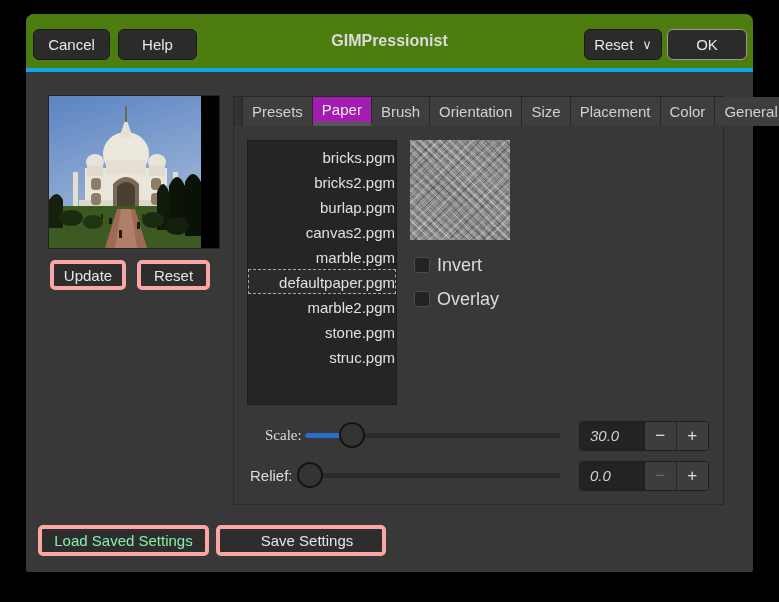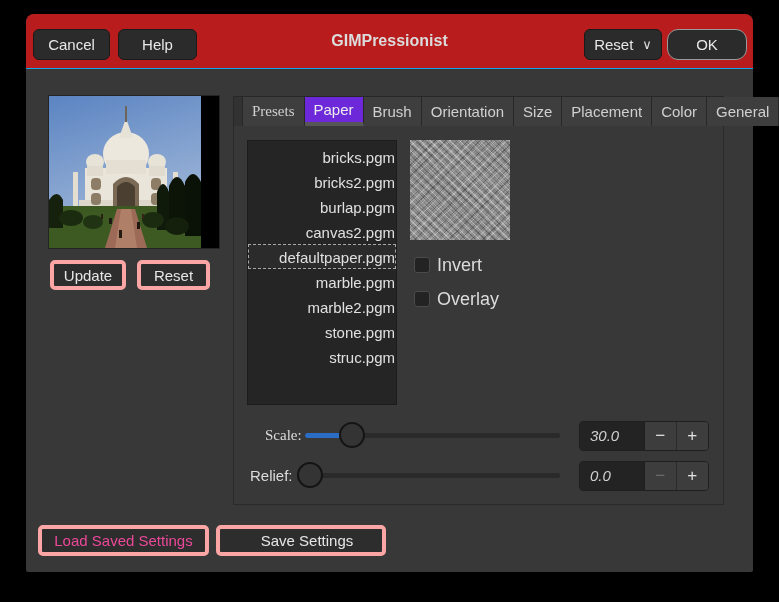--- a/index.html
+++ b/index.html
@@ -8,63 +8,63 @@
     font-family:"Liberation Sans","DejaVu Sans",sans-serif;
     -webkit-font-smoothing:antialiased;
   }
   .window{
     position:absolute;left:26px;top:14px;width:727px;height:558px;
     background:#383838;border-radius:8px 8px 2px 2px;
   }
   
   .headerbar{
     position:absolute;left:0;top:0;width:100%;height:54px;
-    background:#b91c1c;border-bottom:1px solid #0ea5e9;border-radius:8px 8px 0 0;
+    background:#4d7c0f;border-bottom:4px solid #0ea5e9;border-radius:8px 8px 0 0;
   }
   .hbtn{
     position:absolute;top:15px;height:31px;box-sizing:border-box;
     background:#2b2b2b;border:1px solid #1a1a1a;border-radius:6px;
     color:#e8e8e8;font-size:15px;display:flex;align-items:center;justify-content:center;
     cursor:default;
   }
-  .hbtn.suggested{border-color:#9a9a9a;border-radius:11px;}
+  .hbtn.suggested{border-color:#9a9a9a;}
   .htitle{
     position:absolute;left:0;top:0;width:100%;height:54px;line-height:54px;
     text-align:center;color:#dcdcdc;font-size:16px;font-weight:bold;pointer-events:none;
   }
   .chev{font-size:13px;margin-left:9px;color:#dedede;}
   
   .btn{
     position:absolute;box-sizing:border-box;background:#2d2d2d;
     border:4px solid #fca5a5;border-radius:5px;color:#e6e6e6;font-size:15px;
     display:flex;align-items:center;justify-content:center;
   }
-  .btn.disabled{color:#ec4899;}
+  .btn.disabled{color:#86efac;}
   
   .preview-frame{
     position:absolute;left:22px;top:81px;width:172px;height:154px;
     background:#000;border:1px solid #242424;box-sizing:border-box;
   }
   .preview-frame svg{position:absolute;left:0;top:0;}
   
   .notebook{
     position:absolute;left:207px;top:82px;width:491px;height:409px;box-sizing:border-box;
   }
   .tabbar{
     position:absolute;left:0;top:0;width:100%;height:31px;box-sizing:border-box;
     background:#323232;border:1px solid #272727;display:flex;align-items:stretch;
     padding-left:8px;
   }
   .tab{
     box-sizing:border-box;padding:0 9px;display:flex;align-items:center;
     background:#3e3e3e;border-right:1px solid #272727;color:#d0d0d0;font-size:15px;
   }
-  .tab:first-child{border-left:1px solid #272727;font-family:Liberation Serif, serif;}
+  .tab:first-child{border-left:1px solid #272727;}
   .tab.active{
-    background:#6d28d9;color:#ececec;border-bottom:4px solid #565656;
+    background:#a21caf;color:#ececec;border-bottom:4px solid #565656;
   }
   .tabcontent{
     position:absolute;left:0;top:30px;width:100%;height:379px;box-sizing:border-box;
     border:1px solid #2a2a2a;border-top:none;background:#383838;
   }
   
   .listbox{
     position:absolute;left:14px;top:44px;width:150px;height:265px;box-sizing:border-box;
     background:#252525;border:1px solid #1c1c1c;padding-top:3px;overflow:hidden;text-align:right;
   }
@@ -200,22 +200,22 @@
       <div class="tab">General</div>
     </div>
 
     <div class="tabcontent"></div>
 
     <div class="listbox">
       <div class="listitem">bricks.pgm</div>
       <div class="listitem">bricks2.pgm</div>
       <div class="listitem">burlap.pgm</div>
       <div class="listitem">canvas2.pgm</div>
+      <div class="listitem">marble.pgm</div>
       <div class="listitem selected">defaultpaper.pgm</div>
-      <div class="listitem">marble.pgm</div>
       <div class="listitem">marble2.pgm</div>
       <div class="listitem">stone.pgm</div>
       <div class="listitem">struc.pgm</div>
     </div>
 
     <div class="texture"></div>
 
     <div class="checkrow" style="left:181px;top:160px;">
       <div class="checkbox"></div>
       <div class="checklabel">Invert</div>

